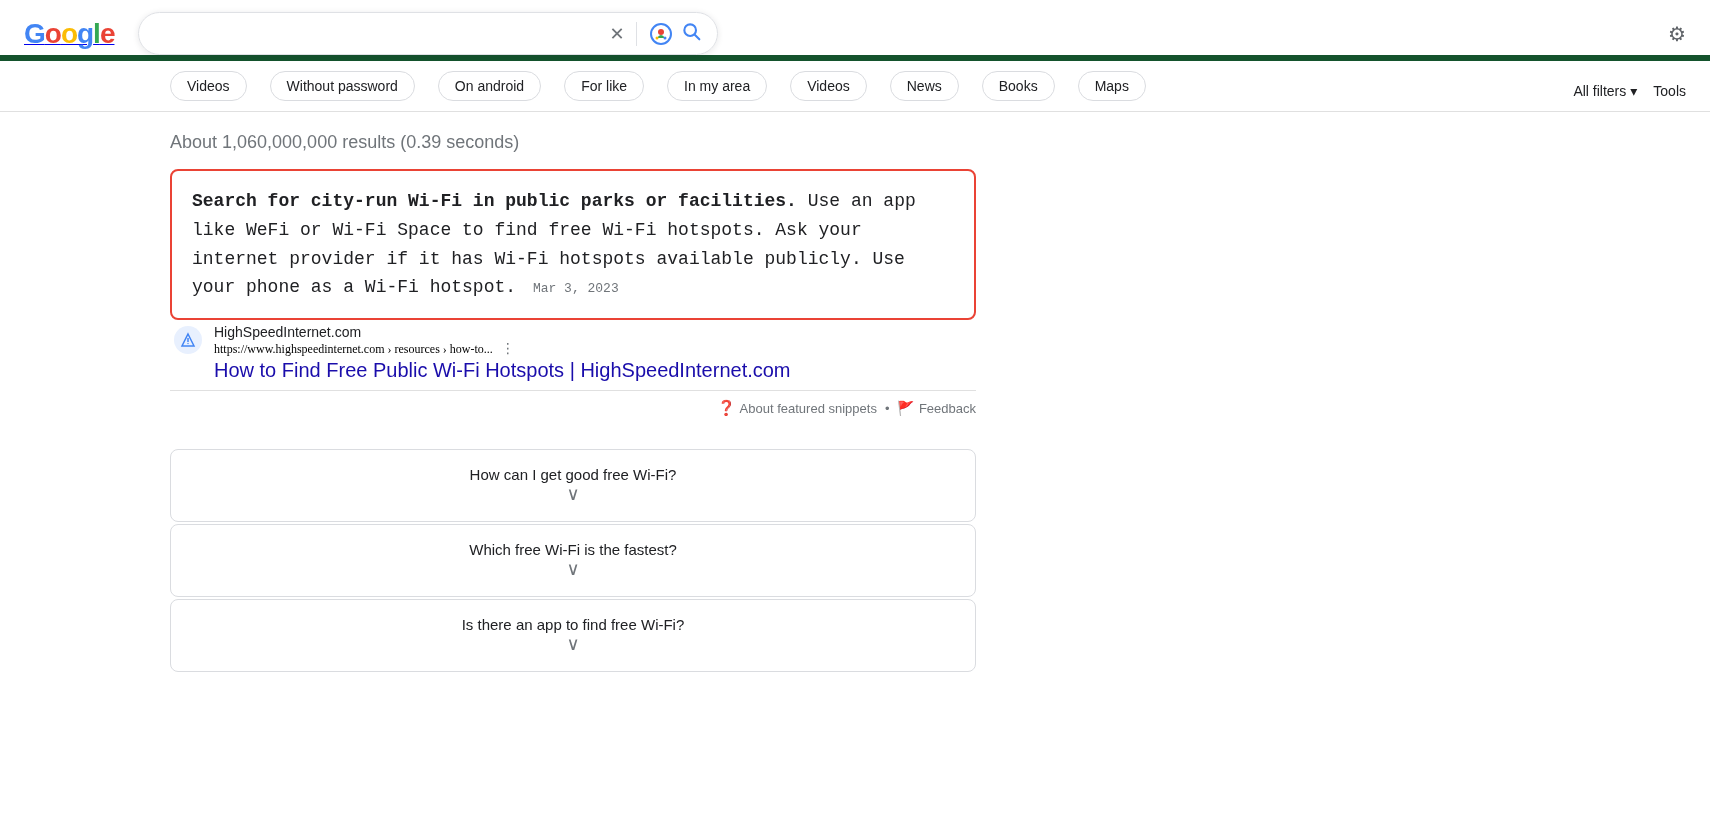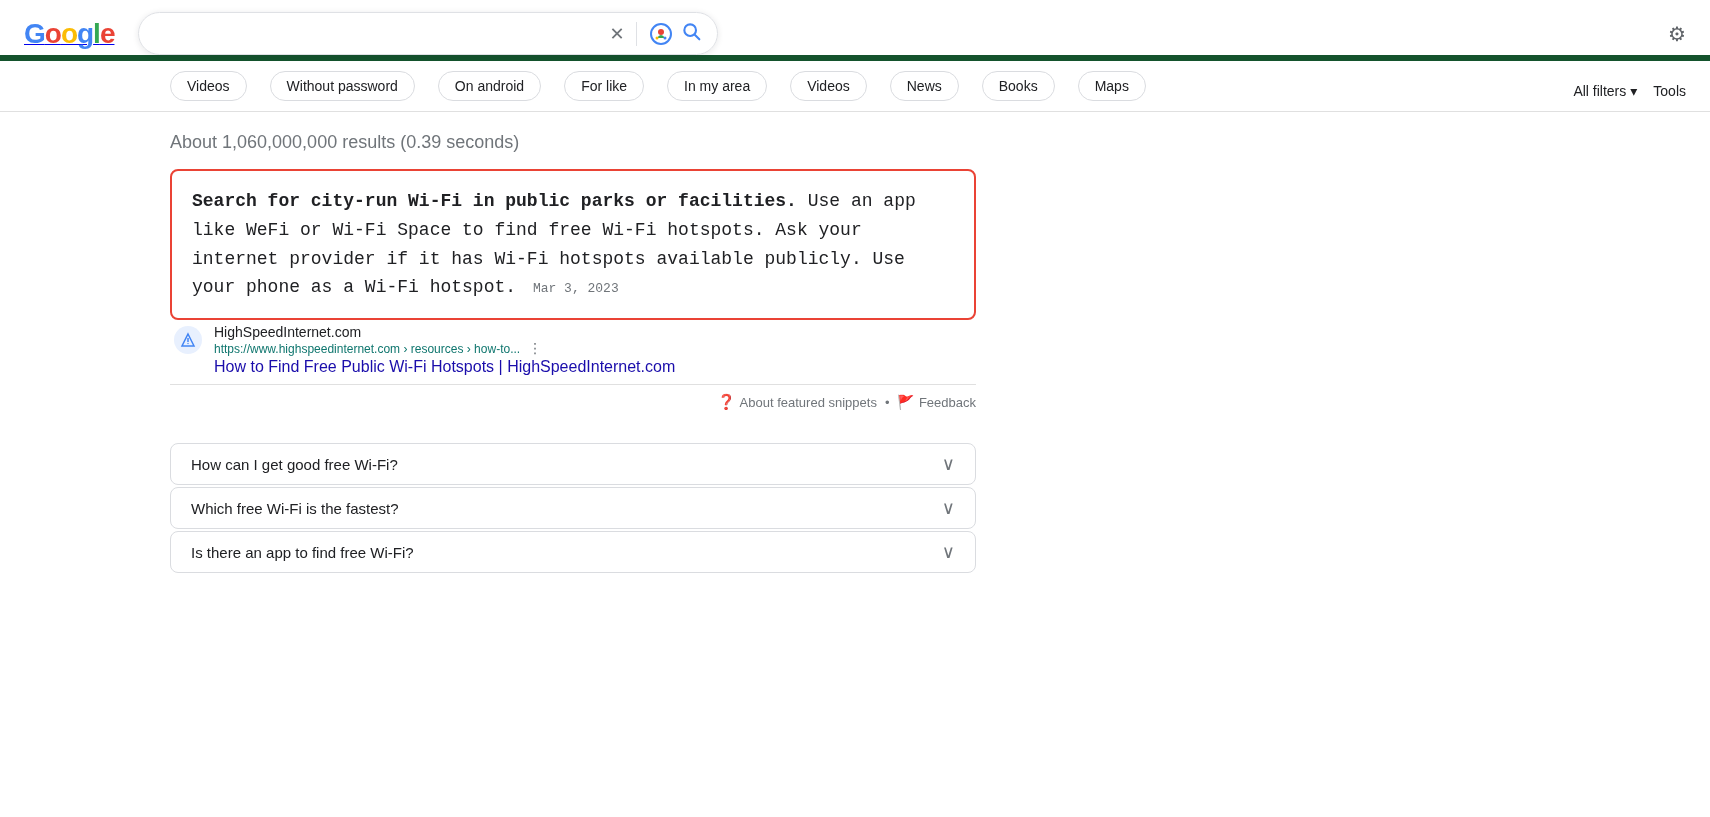--- a/index.html
+++ b/index.html
@@ -186,30 +186,31 @@
     .source-info {
       flex: 1;
     }
     .source-name {
       font-size: 14px;
       color: #202124;
       font-weight: 500;
     }
     .source-url {
       font-size: 12px;
-      color: #0f766e;
+      color: #000000;
+      font-family: Liberation Serif, serif;
     }
     .source-url-dots {
       color: #70757a;
       margin-left: 4px;
       cursor: pointer;
     }
     .result-link {
       display: block;
-      font-size: 16px;
+      font-size: 20px;
       color: #1a0dab;
       text-decoration: none;
       margin-top: 2px;
     }
 
     
     .about-snippets-bar {
       display: flex;
       align-items: center;
       justify-content: flex-end;
@@ -255,28 +256,29 @@
       margin-bottom: 12px;
     }
     .paa-dots-icon {
       color: #70757a;
       font-size: 20px;
       cursor: pointer;
     }
     .paa-item {
       border: 1px solid #dadce0;
       border-radius: 8px;
-      padding: 9px 20px;
+      padding: 16px 20px;
       margin-bottom: 2px;
       display: flex;
       justify-content: space-between;
       align-items: center;
       cursor: pointer;
       font-size: 15px;
       color: #202124;
+      flex-direction: column;
     }
     .paa-chevron {
       color: #70757a;
       font-size: 18px;
     }
 
     
     .filter-tabs::-webkit-scrollbar { display: none; }
   </style>
 </head>

